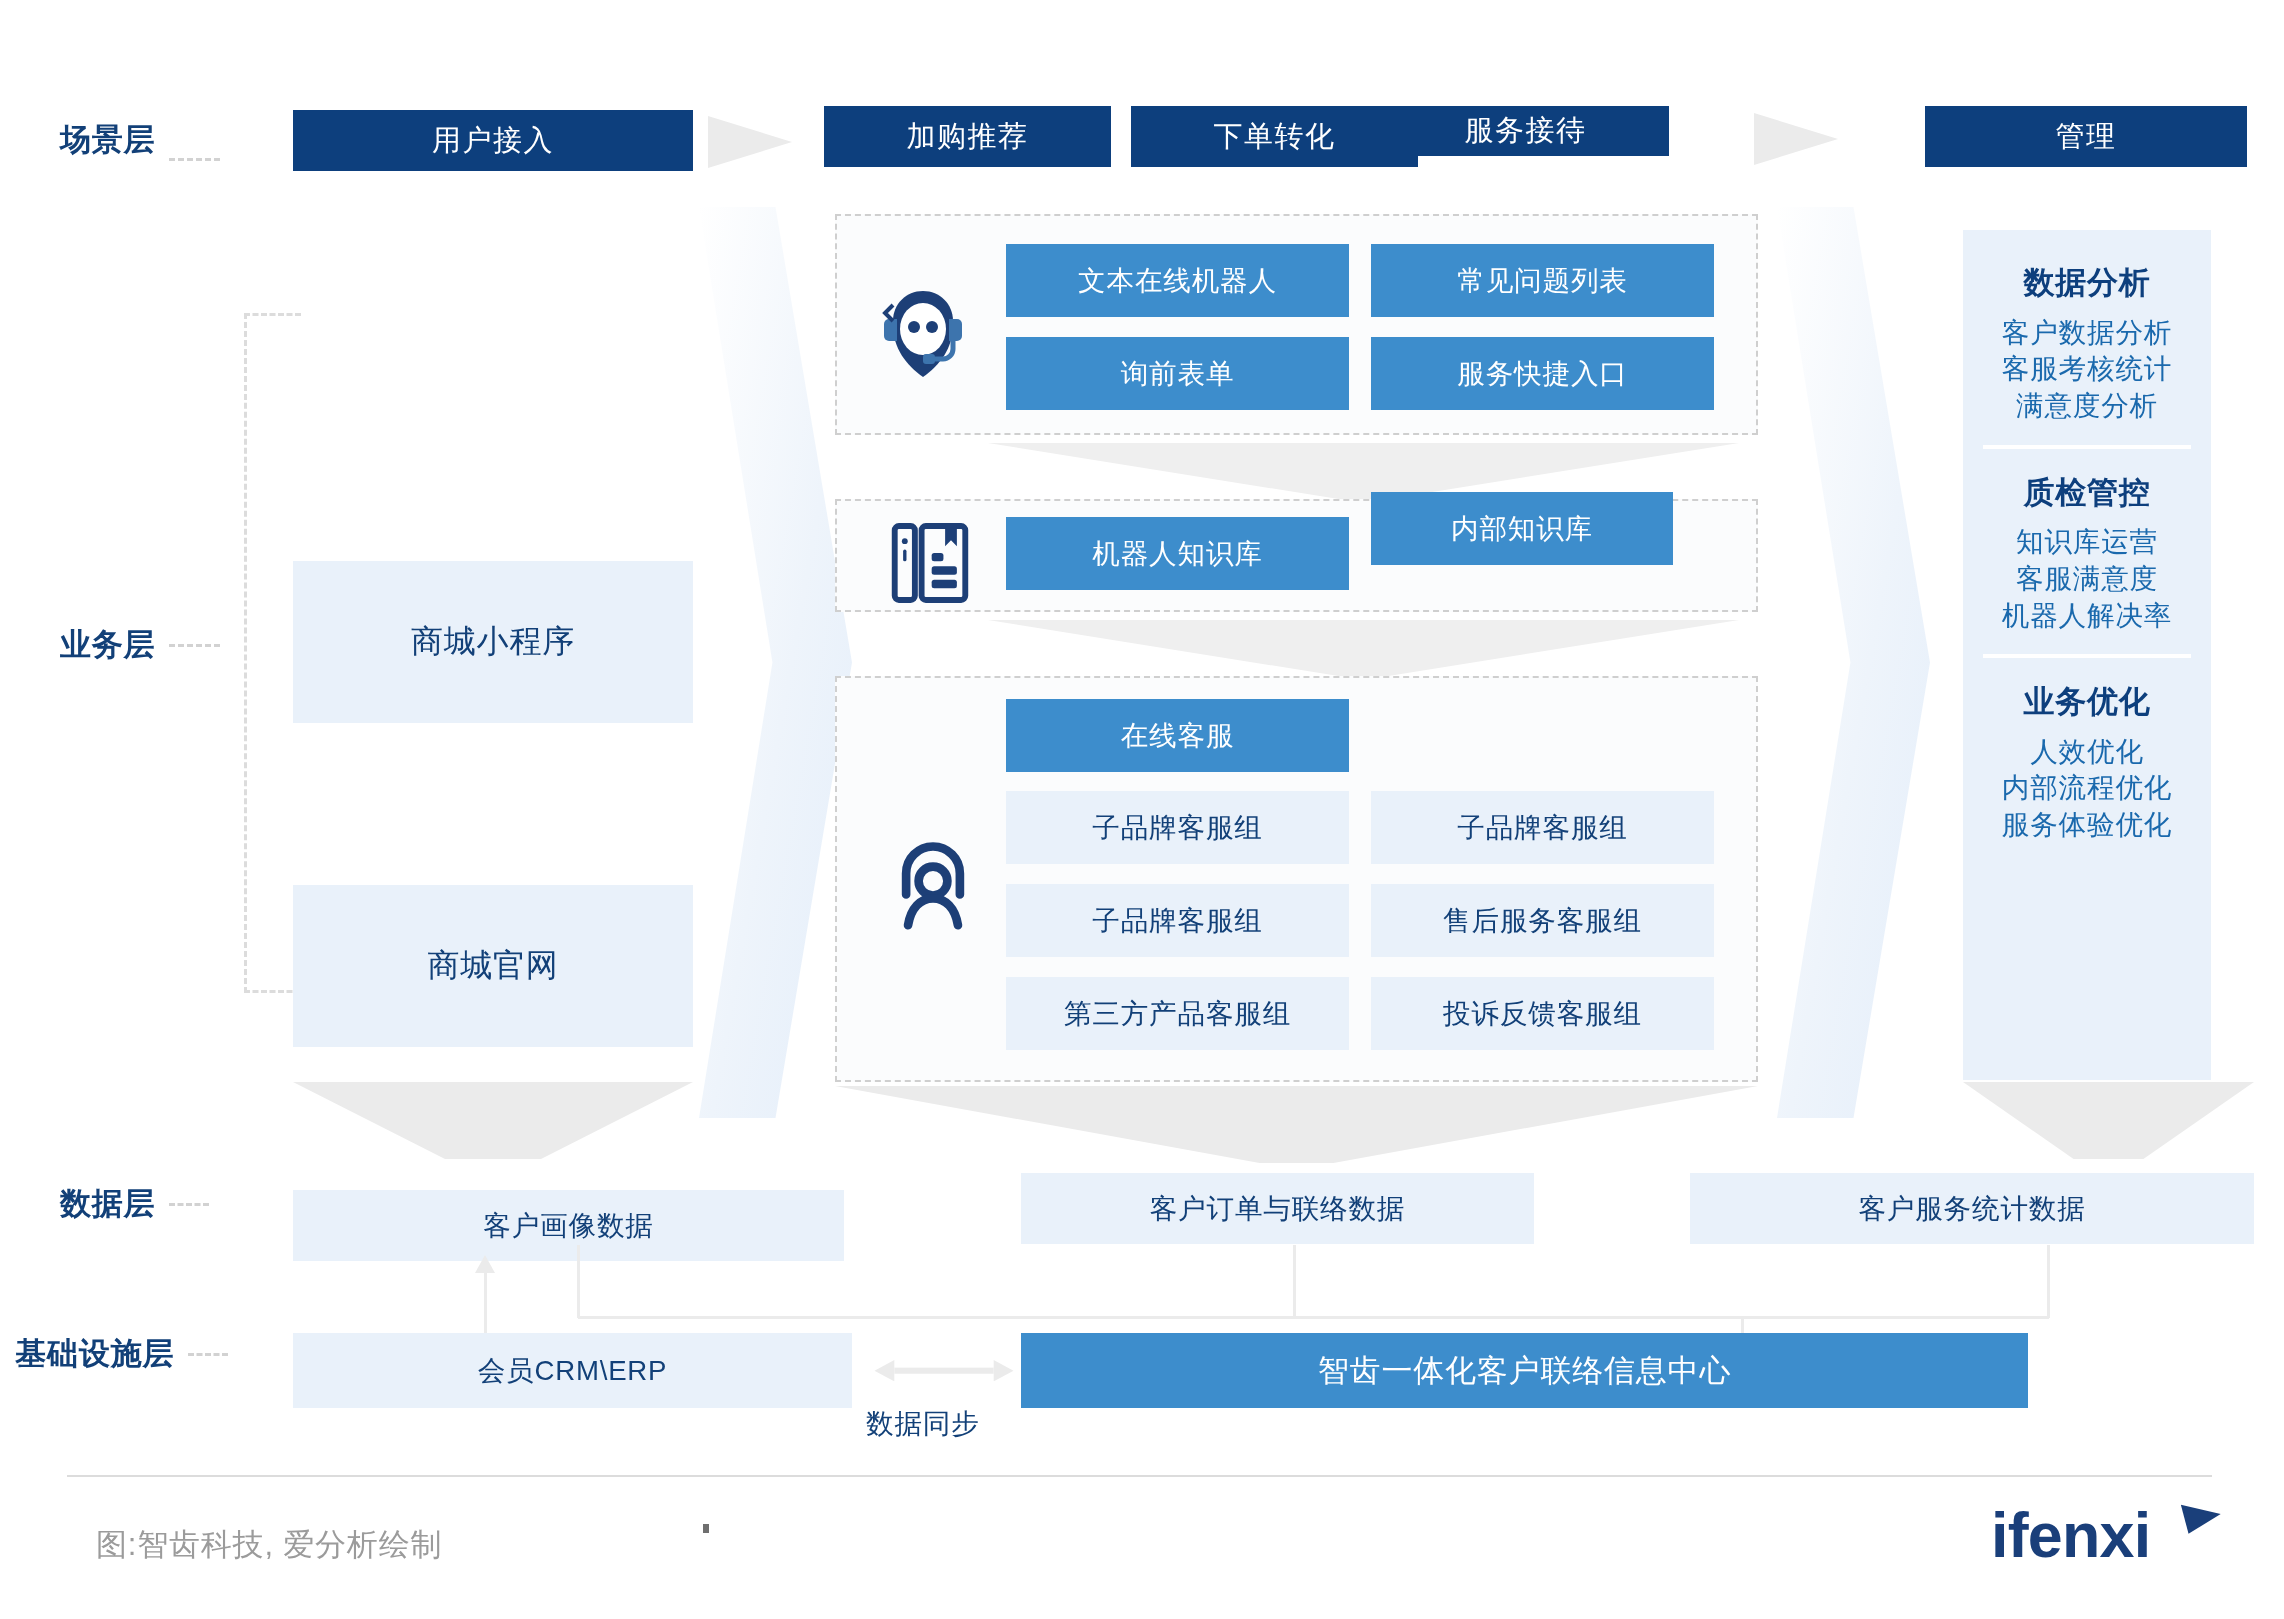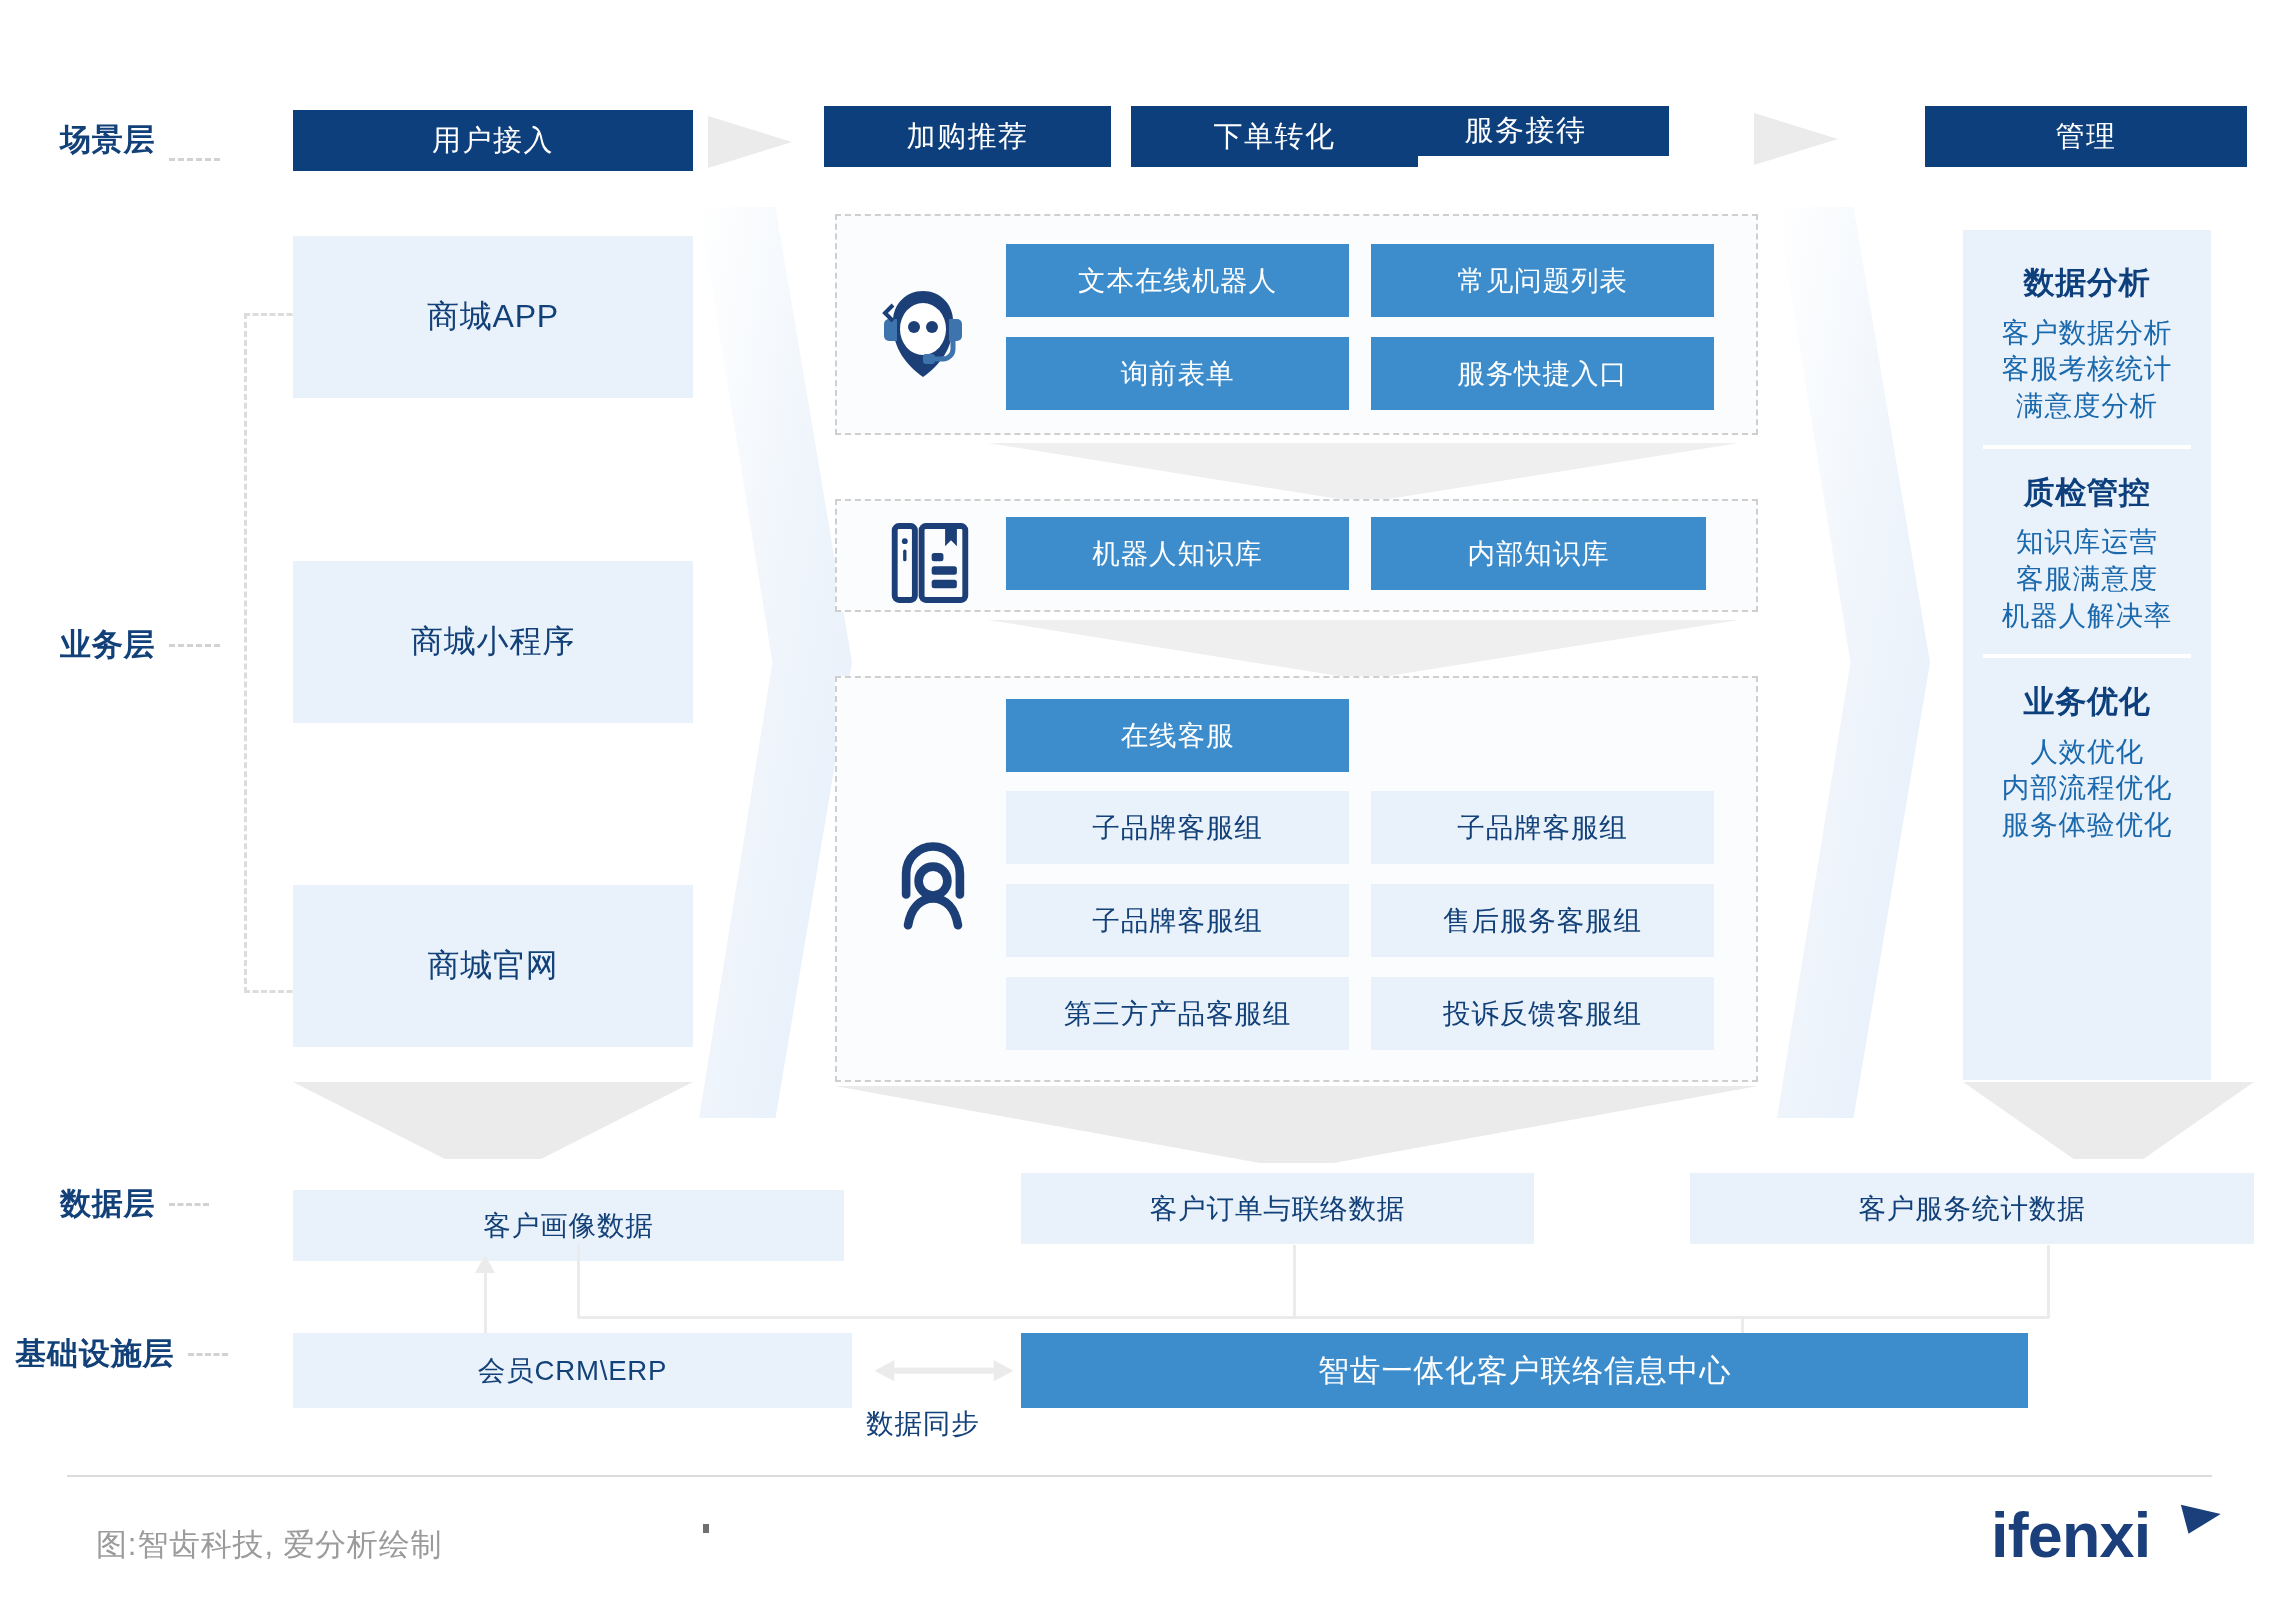--- a/index.html
+++ b/index.html
@@ -112,21 +112,20 @@
 
   <div class="abs dark-box" style="left:1925px;top:106px;width:322px;height:61px;">管理</div>
 
   <div class="abs chev-big" style="left:699px;top:207px;width:153px;height:911px;
        clip-path:polygon(0 0, 50% 0, 100% 50%, 50% 100%, 0 100%, 48% 50%);"></div>
   <div class="abs chev-big" style="left:1777px;top:207px;width:153px;height:911px;
        clip-path:polygon(0 0, 50% 0, 100% 50%, 50% 100%, 0 100%, 48% 50%);"></div>
 
   <div class="bracket" style="left:244px;top:313px;width:54px;height:674px;"></div>
 
-  <div class="abs pale-box big" style="left:293px;top:236px;width:400px;height:162px;">商城APP</div>
   <div class="abs pale-box big" style="left:293px;top:561px;width:400px;height:162px;">商城小程序</div>
   <div class="abs pale-box big" style="left:293px;top:885px;width:400px;height:162px;">商城官网</div>
 
   <div class="abs dash-group" style="left:835px;top:214px;width:923px;height:221px;"></div>
 
   <div class="abs" style="left:873px;top:283px;width:100px;height:100px;">
     <svg viewBox="0 0 100 100" width="100" height="100" aria-hidden="true">
       <path d="M50 8c-17 0-30 13-30 30v4c0 23 13 40 30 52 17-12 30-29 30-52v-4c0-17-13-30-30-30z" fill="#1d3f77"></path>
       <ellipse cx="50" cy="46" rx="23" ry="26" fill="#ffffff"></ellipse>
       <circle cx="41" cy="44" r="6" fill="#1d3f77"></circle>
@@ -156,21 +155,21 @@
       <rect x="18" y="34" width="4" height="14" rx="2" fill="#1d3f77"></rect>
       <rect x="40" y="6" width="52" height="88" rx="5" fill="none" stroke="#1d3f77" stroke-width="7"></rect>
       <rect x="52" y="38" width="14" height="10" rx="3" fill="#1d3f77"></rect>
       <rect x="52" y="54" width="30" height="10" rx="3" fill="#1d3f77"></rect>
       <rect x="52" y="70" width="30" height="10" rx="3" fill="#1d3f77"></rect>
       <path d="M68 6h14v24l-7-7-7 7z" fill="#1d3f77"></path>
     </svg>
   </div>
 
   <div class="abs mid-box" style="left:1006px;top:517px;width:343px;height:73px;">机器人知识库</div>
-  <div class="abs mid-box" style="left:1371px;top:517px;width:335px;height:73px;">内部知识库</div>
+  <div class="abs mid-box" style="left:1371px;top:492px;width:302px;height:73px;">内部知识库</div>
 
   <div class="abs" style="left:988px;top:620px;width:751px;height:60px;
        clip-path:polygon(0 0,100% 0,50% 100%);background:#efefef;"></div>
 
   <div class="abs dash-group" style="left:835px;top:676px;width:923px;height:406px;"></div>
 
   <div class="abs" style="left:885px;top:835px;width:96px;height:96px;">
     <svg viewBox="0 0 100 100" width="96" height="96" aria-hidden="true">
       <path d="M22 62V40a28 28 0 0 1 56 0v22" fill="none" stroke="#1d3f77" stroke-width="9" stroke-linecap="round"></path>
       <circle cx="50" cy="48" r="15" fill="none" stroke="#1d3f77" stroke-width="9"></circle>

